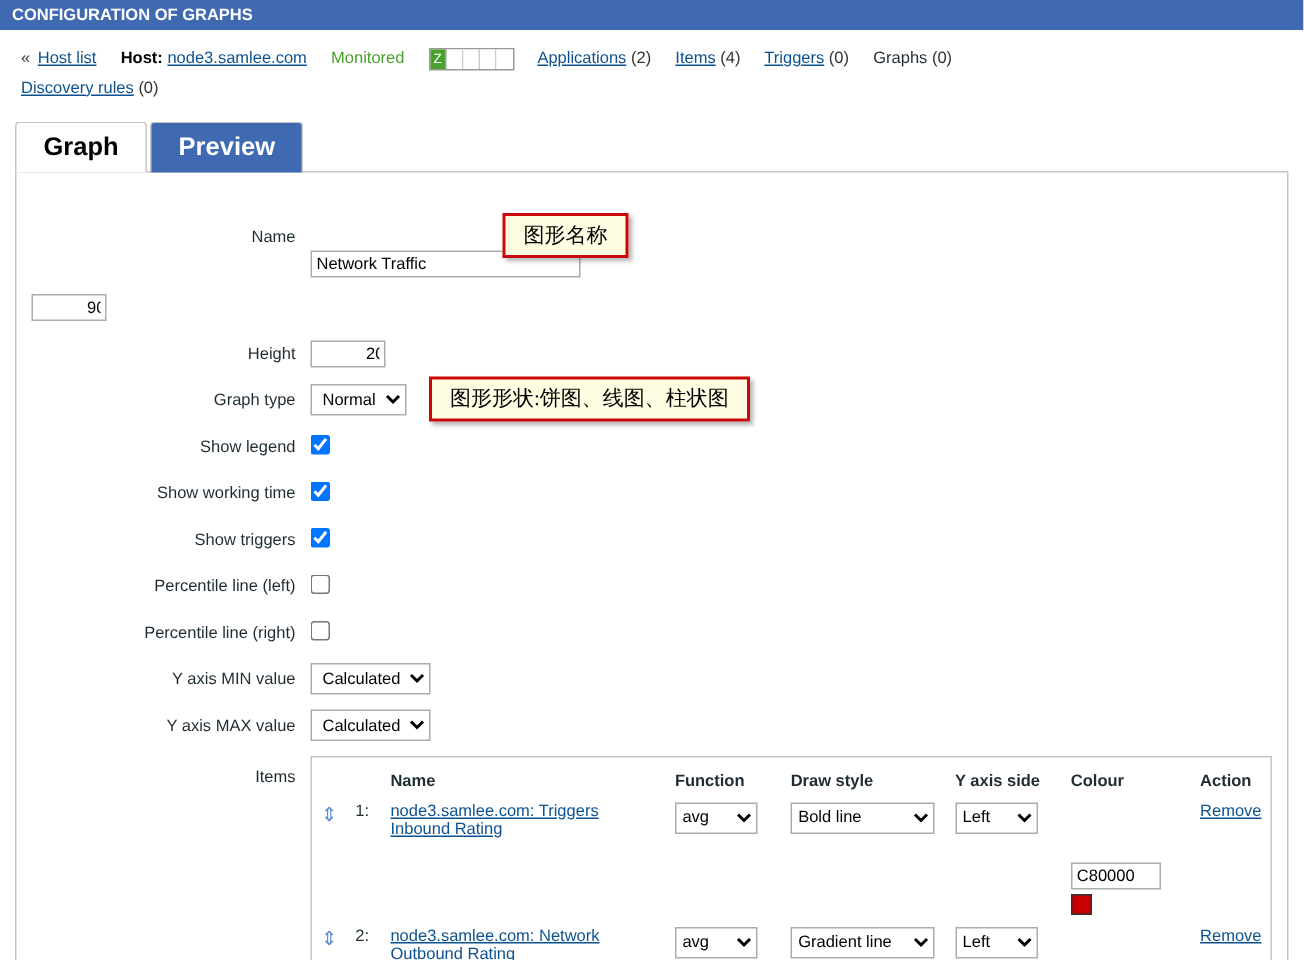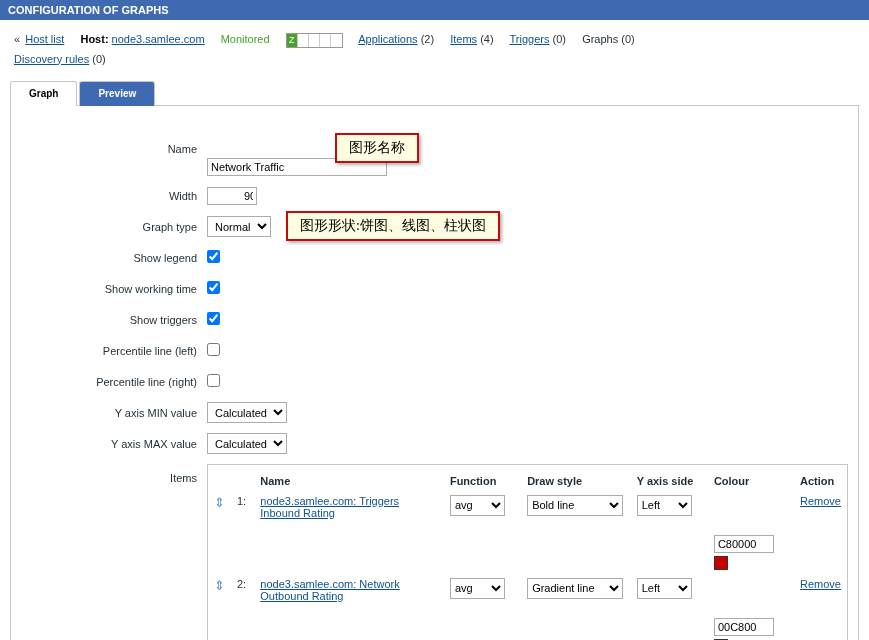--- a/index.html
+++ b/index.html
@@ -11,21 +11,21 @@
 .breadcrumb .sep { display: inline-block; width: 10px; }
 .breadcrumb .host-label { color: #000; font-weight: bold; }
 .breadcrumb .monitored { color: #4aa02c; text-align: right; }
 .breadcrumb .zbox { display: inline-flex; vertical-align: middle; border: 1px solid #999; }
 .breadcrumb .zbox span { display: inline-block; width: 11px; height: 13px; text-align: center; font-size: 9px; line-height: 13px; background: #fff; color: #888; border-right: 1px solid #ccc; }
 .breadcrumb .zbox span:last-child { border-right: none; }
 .breadcrumb .zbox .z-on { background: #4aa02c; color: #fff; }
 .breadcrumb .cnt { color: #333; }
 .tabs-wrap { padding: 0 10px; }
 .tabs { display: flex; border-bottom: 1px solid #c5c5c5; }
-.tab { padding: 6px 18px; font-size: 10px; border: 1px solid #c5c5c5; border-bottom: none; background: #3f6ab2; color: #fff; font-weight: bold; cursor: pointer; border-radius: 3px 3px 0 0; margin-right: 2px; position: relative; top: 1px; }
+.tab { padding: 6px 18px; font-size: 17px; border: 1px solid #c5c5c5; border-bottom: none; background: #3f6ab2; color: #fff; font-weight: bold; cursor: pointer; border-radius: 3px 3px 0 0; margin-right: 2px; position: relative; top: 1px; }
 .tab.active { background: #fff; color: #000; border-bottom: 1px solid #fff; }
 .form-panel { border: 1px solid #c5c5c5; border-top: none; padding: 16px 10px 20px; }
 .form-row { display: flex; align-items: center; margin-bottom: 9px; min-height: 22px; }
 .form-label { width: 186px; text-align: right; padding-right: 10px; color: #1f2c33; }
 .form-ctrl input[type="text"], .form-ctrl select { font-family: inherit; font-size: 11px; border: 1px solid #acacac; background: #fff; padding: 2px 3px; }
 .form-ctrl input.name-input { width: 180px; margin-top: 36px; }
 .form-ctrl input.num-input { width: 50px; text-align: right; padding-left: 36px; }
 .form-ctrl select { height: 21px; }
 .annot { display: inline-block; background: #fffde1; border: 2px solid #c9080a; padding: 4px 12px; font-size: 14px; font-family: SimSun, serif; color: #000; box-shadow: 2px 2px 3px rgba(0,0,0,0.3); }
 .annot-name { position: absolute; left: 335px; margin-top: -2px; }
@@ -96,24 +96,27 @@
   </div>
   <div class="form-panel">
 
     <div class="form-row">
       <div class="form-label">Name</div>
       <div class="form-ctrl"><input type="text" class="name-input" value="Network Traffic" style=""></div>
       <div class="annot annot-name">图形名称</div>
     </div>
 
     <div class="form-row">
-      <div class="form-label">Width</div>
       <div class="form-ctrl"><input type="text" class="num-input" value="900" style=""></div>
     </div>
 
+    <div class="form-row">
+      <div class="form-label">Height</div>
+      <div class="form-ctrl"><input type="text" class="num-input" value="200" style=""></div>
+    </div>
 
     <div class="form-row">
       <div class="form-label">Graph type</div>
       <div class="form-ctrl"><select><option>Normal</option></select></div>
       <div class="annot annot-type">图形形状:饼图、线图、柱状图</div>
     </div>
 
     <div class="form-row">
       <div class="form-label">Show legend</div>
       <div class="form-ctrl"><input type="checkbox" checked="" style=""></div>

